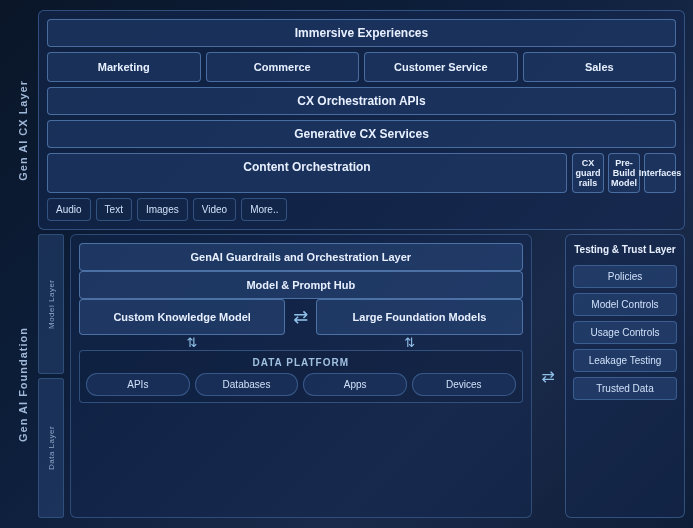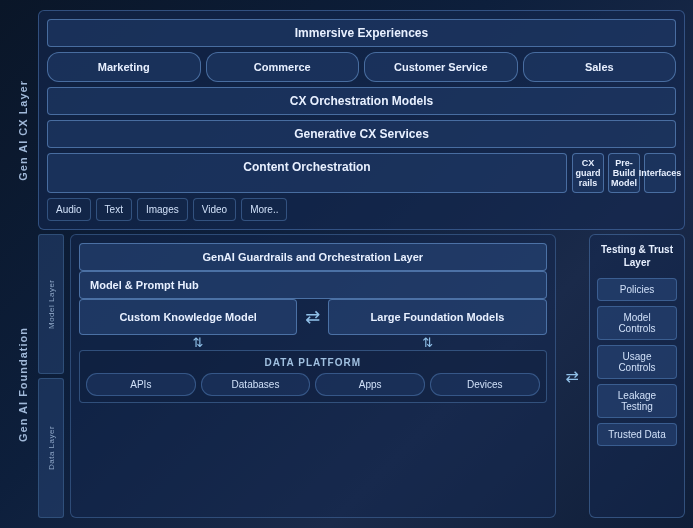--- a/index.html
+++ b/index.html
@@ -86,21 +86,21 @@
 
     .row-4-items {
       display: flex;
       gap: 5px;
     }
 
     .item-box {
       flex: 1;
       background: rgba(30, 55, 100, 0.7);
       border: 1px solid rgba(120, 170, 230, 0.5);
-      border-radius: 12px;
+      border-radius: 4px;
       text-align: center;
       padding: 8px 5px;
       font-size: 11px;
       font-weight: bold;
       color: #e8f0ff;
     }
 
     
     .content-orch-row {
       display: flex;
@@ -212,20 +212,21 @@
       padding: 7px 10px;
       font-size: 11px;
       font-weight: bold;
       color: #e8f0ff;
     }
 
     .prompt-hub-box {
       background: rgba(40, 70, 120, 0.6);
       border: 1px solid rgba(120, 170, 230, 0.5);
       border-radius: 4px;
+      text-align: center;
       padding: 7px 10px;
       font-size: 11px;
       font-weight: bold;
       color: #e8f0ff;
     }
 
     .model-row {
       display: flex;
       gap: 8px;
       align-items: center;
@@ -300,21 +301,21 @@
       border: 1px solid rgba(100, 150, 210, 0.4);
       border-radius: 11px;
       text-align: center;
       padding: 5px 4px;
       font-size: 10px;
       color: #d0e0f8;
     }
 
     
     .trust-layer {
-      width: 96px;
+      width: 120px;
       flex-shrink: 0;
       background: rgba(20, 40, 80, 0.5);
       border: 1px solid rgba(100, 150, 210, 0.4);
       border-radius: 6px;
       padding: 8px 7px;
       display: flex;
       flex-direction: column;
       gap: 5px;
     }
 
@@ -371,21 +372,21 @@
     <div class="cx-layer">
       <div class="full-row-box">Immersive Experiences</div>
 
       <div class="row-4-items">
         <div class="item-box">Marketing</div>
         <div class="item-box">Commerce</div>
         <div class="item-box">Customer Service</div>
         <div class="item-box">Sales</div>
       </div>
 
-      <div class="full-row-box">CX Orchestration Models</div>
+      <div class="full-row-box">CX Orchestration APIs</div>
       <div class="full-row-box">Generative CX Services</div>
 
       <div class="content-orch-row">
         <div class="content-orch-box">Content Orchestration</div>
         <div class="side-boxes">
           <div class="side-box">CX guard rails</div>
           <div class="side-box">Pre-Build Model</div>
           <div class="side-box">Interfaces</div>
         </div>
       </div>

